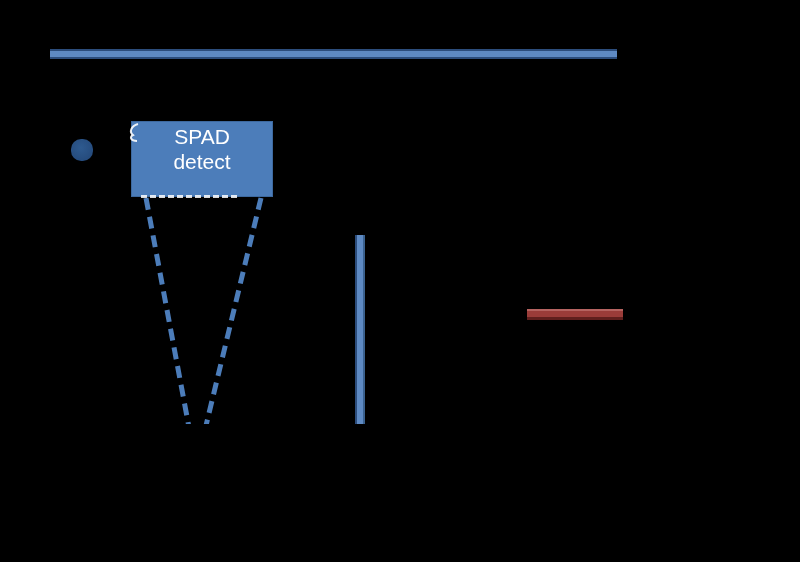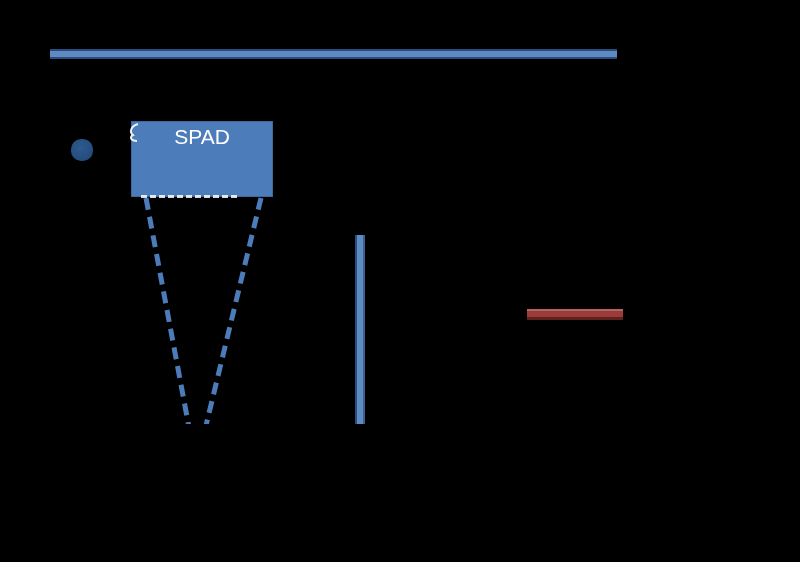--- a/index.html
+++ b/index.html
@@ -108,20 +108,21 @@
 <body>
 
 <div class="stage">
 
   <div class="top-bar"></div>
 
   <div class="side-dot"></div>
 
   <div class="spad-box">
     <div class="line">SPAD</div>
+    <div class="line">detect</div>
   </div>
 
   <div class="box-sketch-underline"></div>
 
   <svg class="overlay" viewBox="0 0 800 562" xmlns="http://www.w3.org/2000/svg">
     <path class="squiggle" d="M 138 124 C 131 126, 129 132, 133 135 C 129 137, 131 141, 137 141"></path>
     <line class="cone-line" x1="146" y1="198" x2="191" y2="438"></line>
     <line class="cone-line" x1="261" y1="198" x2="203" y2="438"></line>
   </svg>
 

